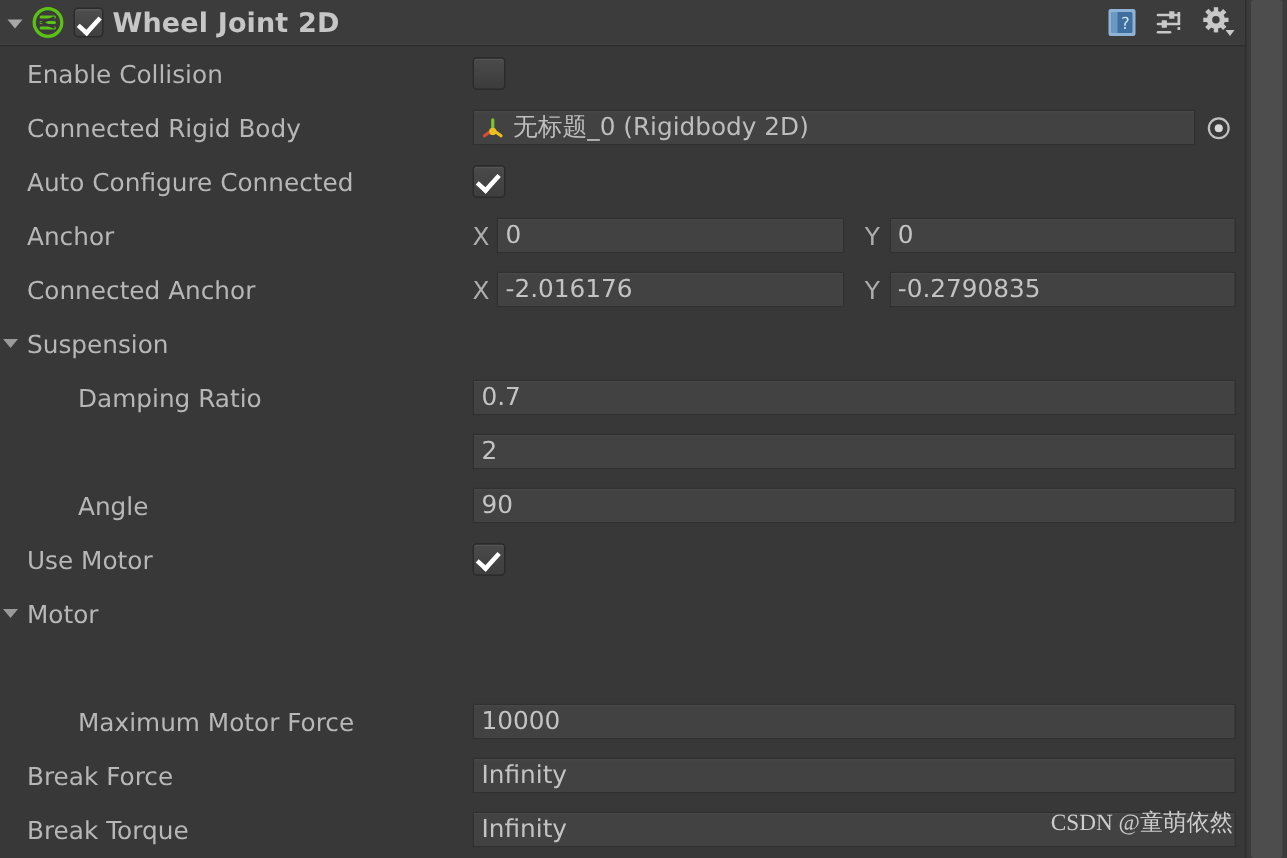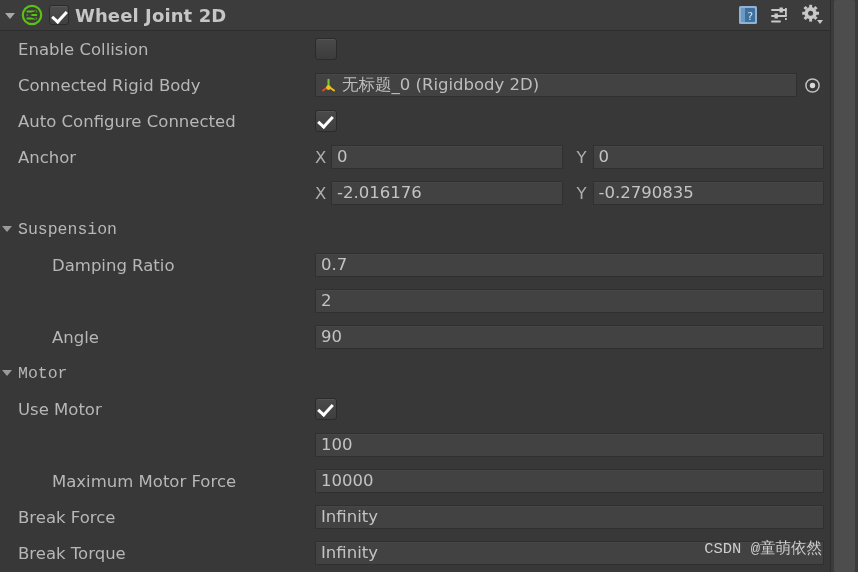--- a/index.html
+++ b/index.html
@@ -101,21 +101,21 @@
     align-items: center;
   }
   .row-label {
     color: #b7b7b7;
     white-space: nowrap;
     padding-left: 18px;
     box-sizing: border-box;
     flex: 0 0 auto;
   }
   .row-label.indent { padding-left: 52px; }
-  .row-label.foldout { padding-left: 18px; position: relative; font-family: Liberation Mono, monospace; }
+  .row-label.foldout { padding-left: 18px; position: relative; }
   .fold-tri {
     position: absolute;
     left: 2px; top: 50%;
     margin-top: -3px;
     width: 0; height: 0;
     border-left: 5px solid transparent;
     border-right: 5px solid transparent;
     border-top: 6px solid #9a9a9a;
   }
 
@@ -201,21 +201,21 @@
     border-radius: 2px;
   }
 
   
   .watermark {
     position: absolute;
     right: 36px;
     bottom: 6px;
     color: #d9d9d9;
     font-size: 15.5px;
-    font-family: Liberation Mono, monospace;
+    font-family: Liberation Serif, serif;
     opacity: .92;
     white-space: nowrap;
     margin-top: 12px;
   }
 </style>
 </head>
 <body>
 
 <div id="inspector">
 
@@ -324,20 +324,21 @@
         <span class="vec-gap"></span>
         <span class="vec-lbl">Y</span>
         <div class="field">
           <span class="field-text">0</span>
         </div>
       </div>
     </div>
   </div>
 
   <div class="row">
+    <div class="row-label">Connected Anchor</div>
     <div class="field-area">
       <div class="vec">
         <span class="vec-lbl">X</span>
         <div class="field">
           <span class="field-text">-2.016176</span>
         </div>
         <span class="vec-gap"></span>
         <span class="vec-lbl">Y</span>
         <div class="field">
           <span class="field-text">-0.2790835</span>
@@ -373,39 +374,34 @@
   <div class="row">
     <div class="row-label indent">Angle</div>
     <div class="field-area">
       <div class="field">
         <span class="field-text">90</span>
       </div>
     </div>
   </div>
 
   <div class="row">
+    <div class="row-label">Use Motor</div>
+    <div class="field-area">
+      <div class="row-check checked"></div>
+    </div>
+  </div>
+
+  <div class="row">
     <div class="row-label foldout">
       <span class="fold-tri"></span>
       <span>Motor</span>
     </div>
   </div>
 
   <div class="row">
-    <div class="row-label">Use Motor</div>
-    <div class="field-area">
-      <div class="row-check checked"></div>
-    </div>
-  </div>
-
-  <div class="row">
-    <div class="field-area">
-      <div class="field">
-        <span class="field-text">100</span>
-      </div>
-    </div>
   </div>
 
   <div class="row">
     <div class="row-label indent">Maximum Motor Force</div>
     <div class="field-area">
       <div class="field">
         <span class="field-text">10000</span>
       </div>
     </div>
   </div>

